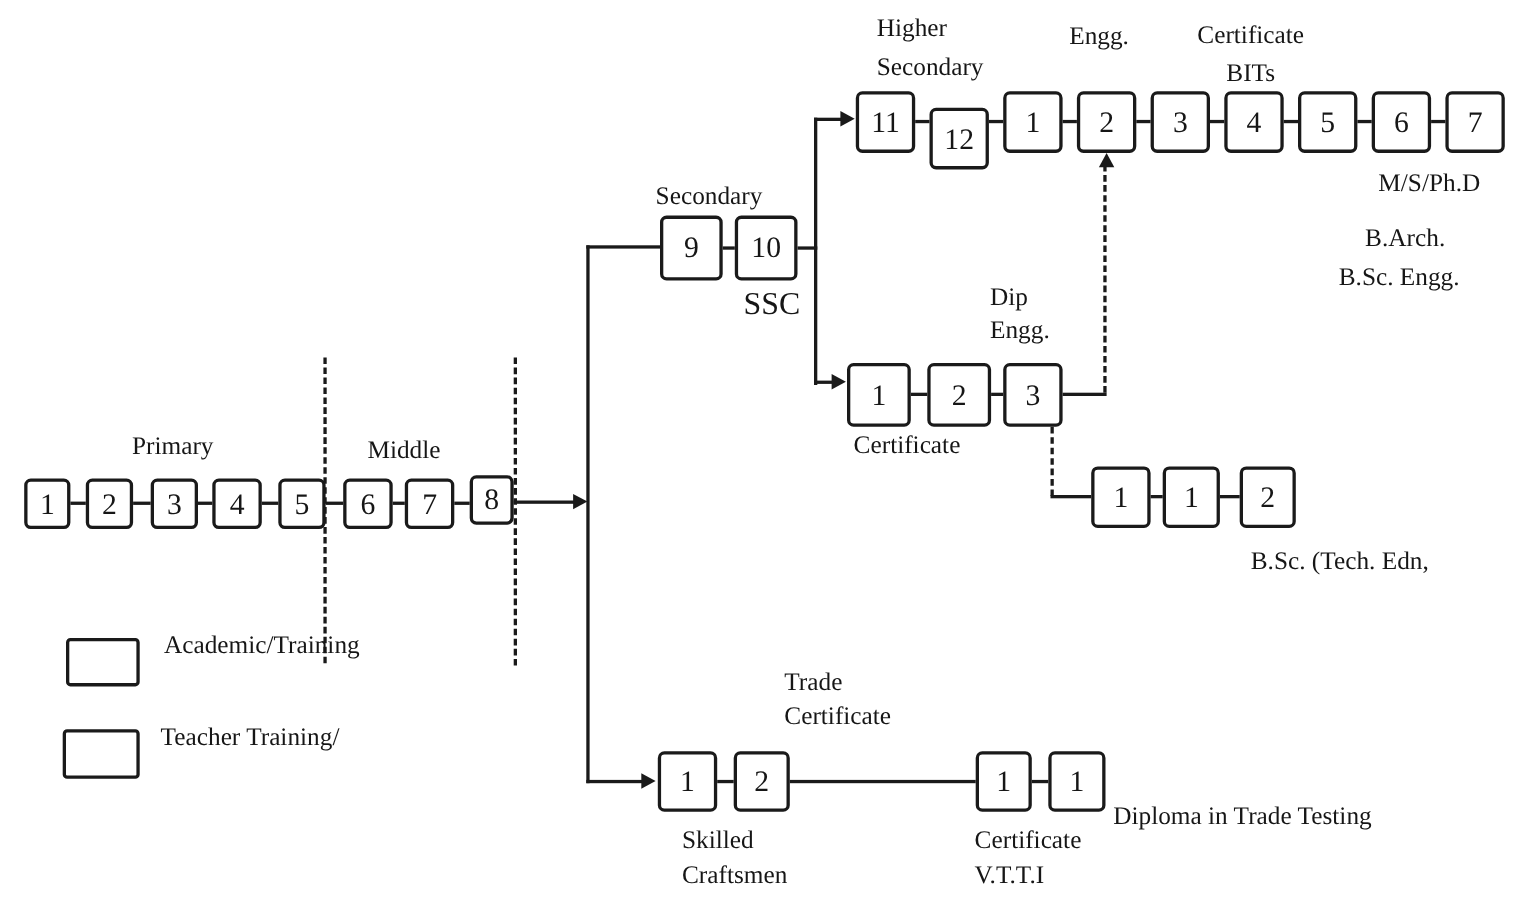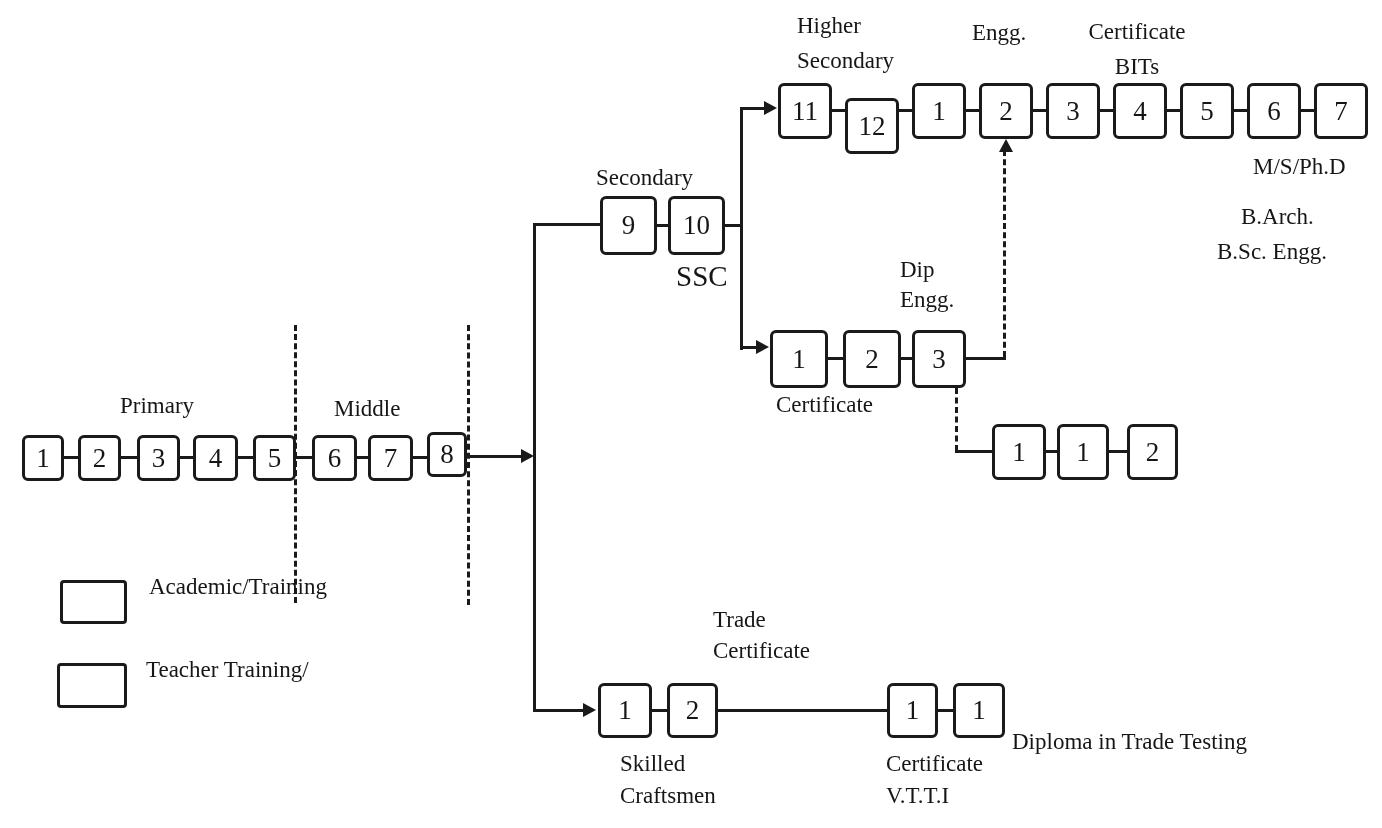--- a/index.html
+++ b/index.html
@@ -119,20 +119,21 @@
   <div class="arrow-u" style="left:999px;top:139px"></div>
 
   <div class="vdash" style="left:955px;top:388px;height:63px"></div>
   <div class="hline" style="left:955px;top:450px;width:37px"></div>
 
   <div class="box" style="left:992px;top:424px;width:54px;height:56px">1</div>
   <div class="box" style="left:1057px;top:424px;width:52px;height:56px">1</div>
   <div class="box" style="left:1127px;top:424px;width:51px;height:56px">2</div>
   <div class="hline" style="left:1046px;top:450px;width:11px"></div>
   <div class="hline" style="left:1109px;top:450px;width:18px"></div>
+  <div class="lbl" style="left:1137px;top:494px">B.Sc. (Tech. Edn,</div>
 
   <div class="box" style="left:598px;top:683px;width:54px;height:55px">1</div>
   <div class="box" style="left:667px;top:683px;width:51px;height:55px">2</div>
   <div class="hline" style="left:652px;top:709px;width:15px"></div>
   <div class="lbl" style="left:713px;top:604px;line-height:31px">
     <span class="ln">Trade</span>
     <span class="ln">Certificate</span>
   </div>
   <div class="lbl" style="left:620px;top:748px;line-height:32px">
     <span class="ln">Skilled</span>

